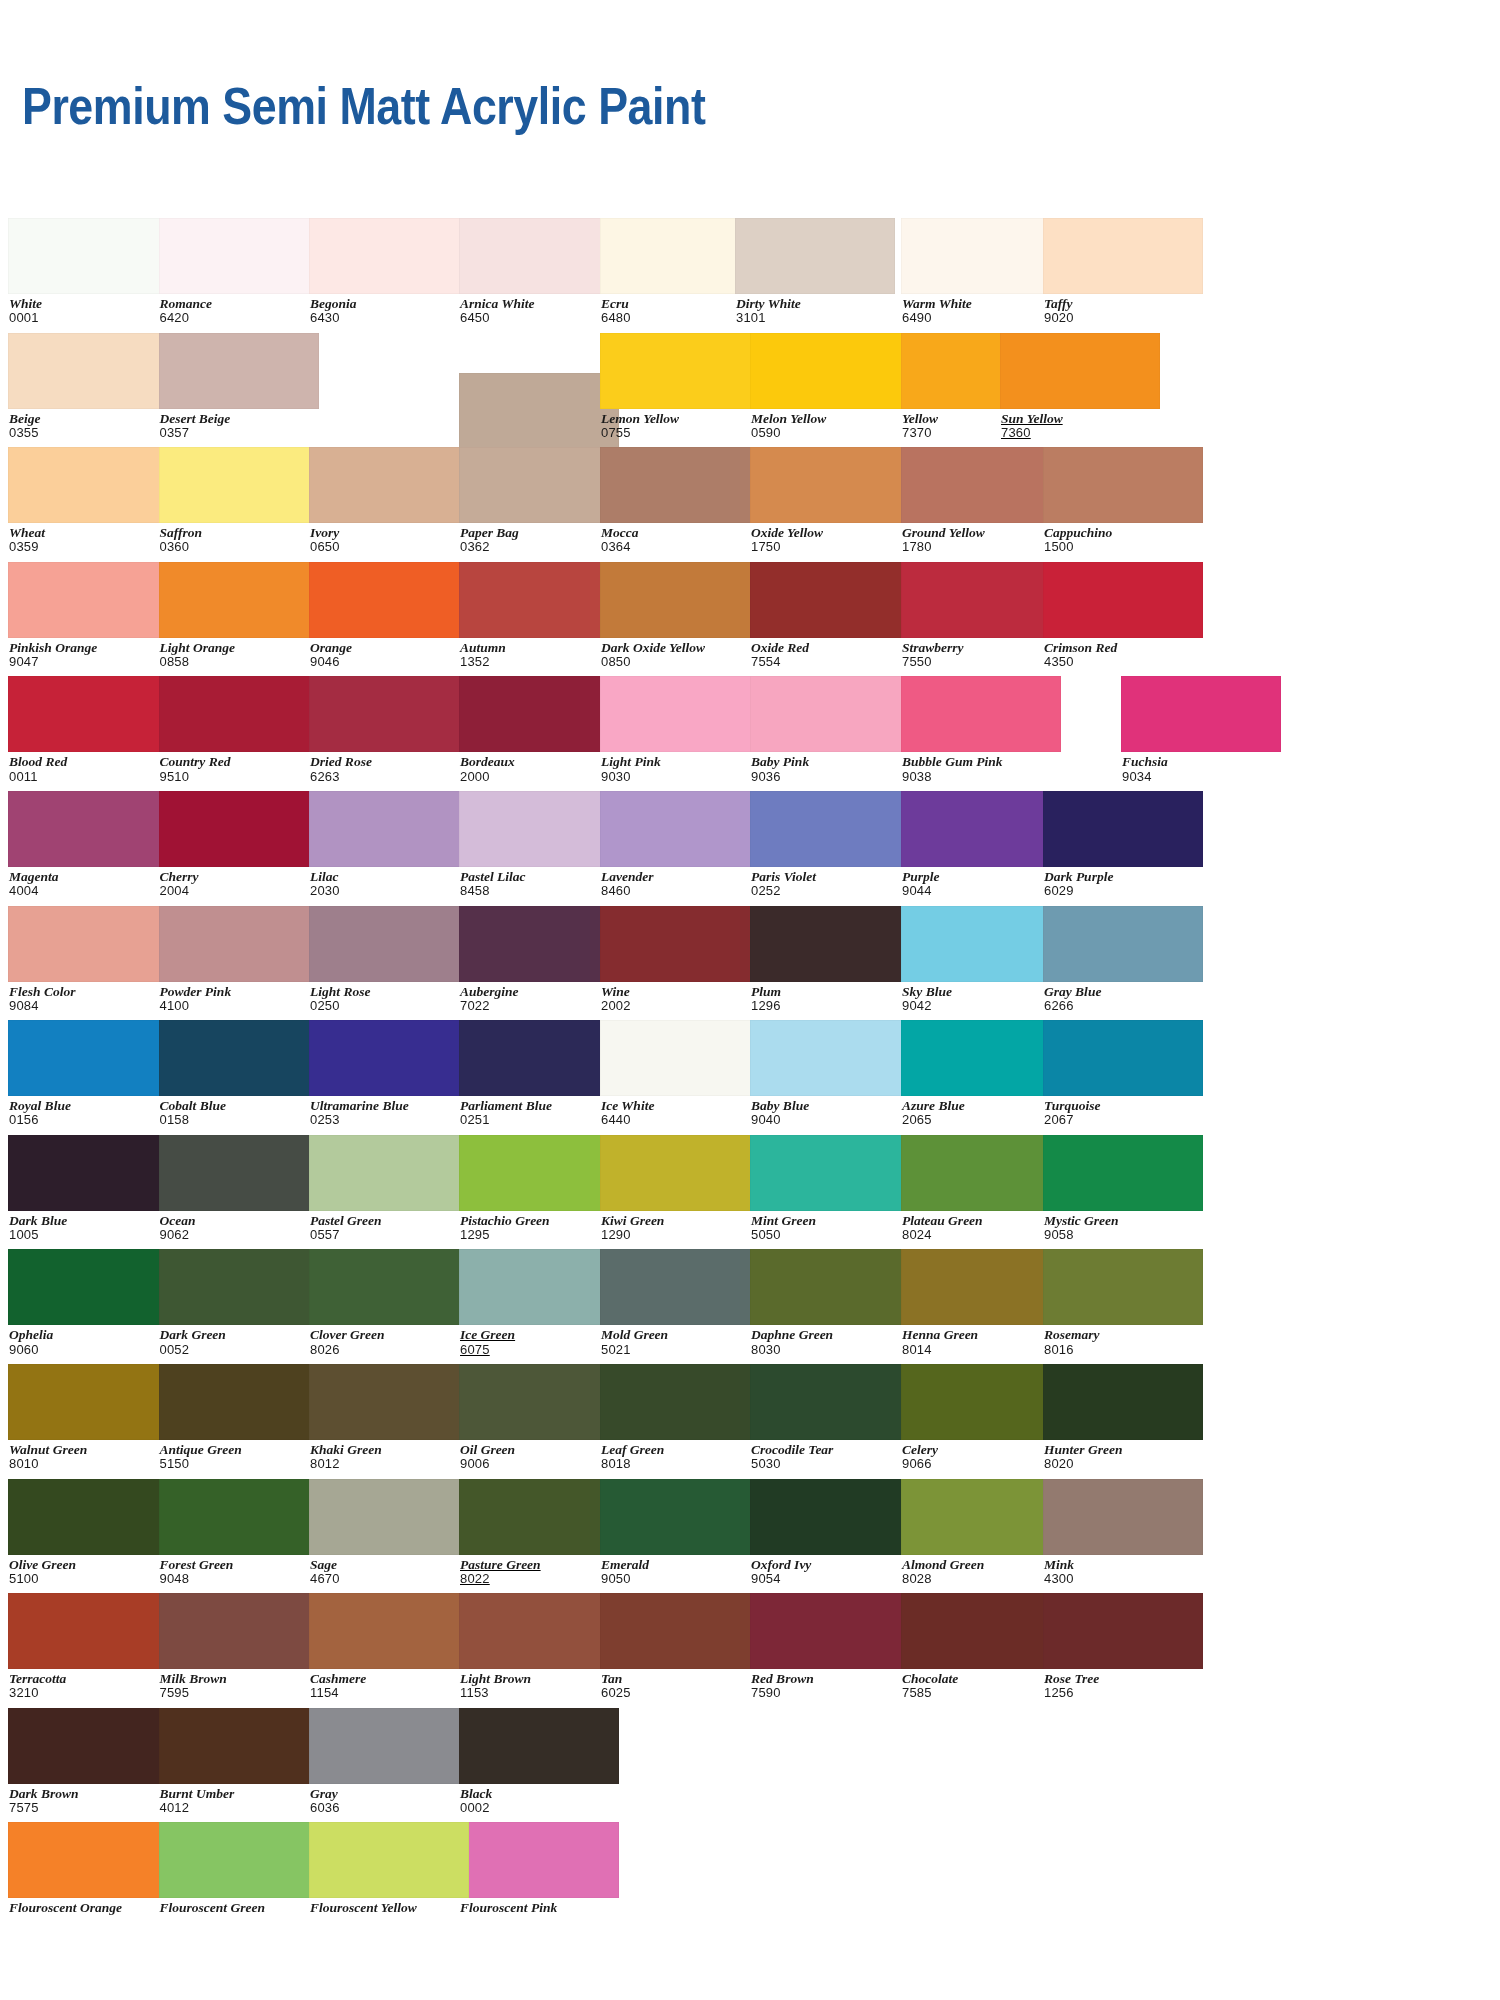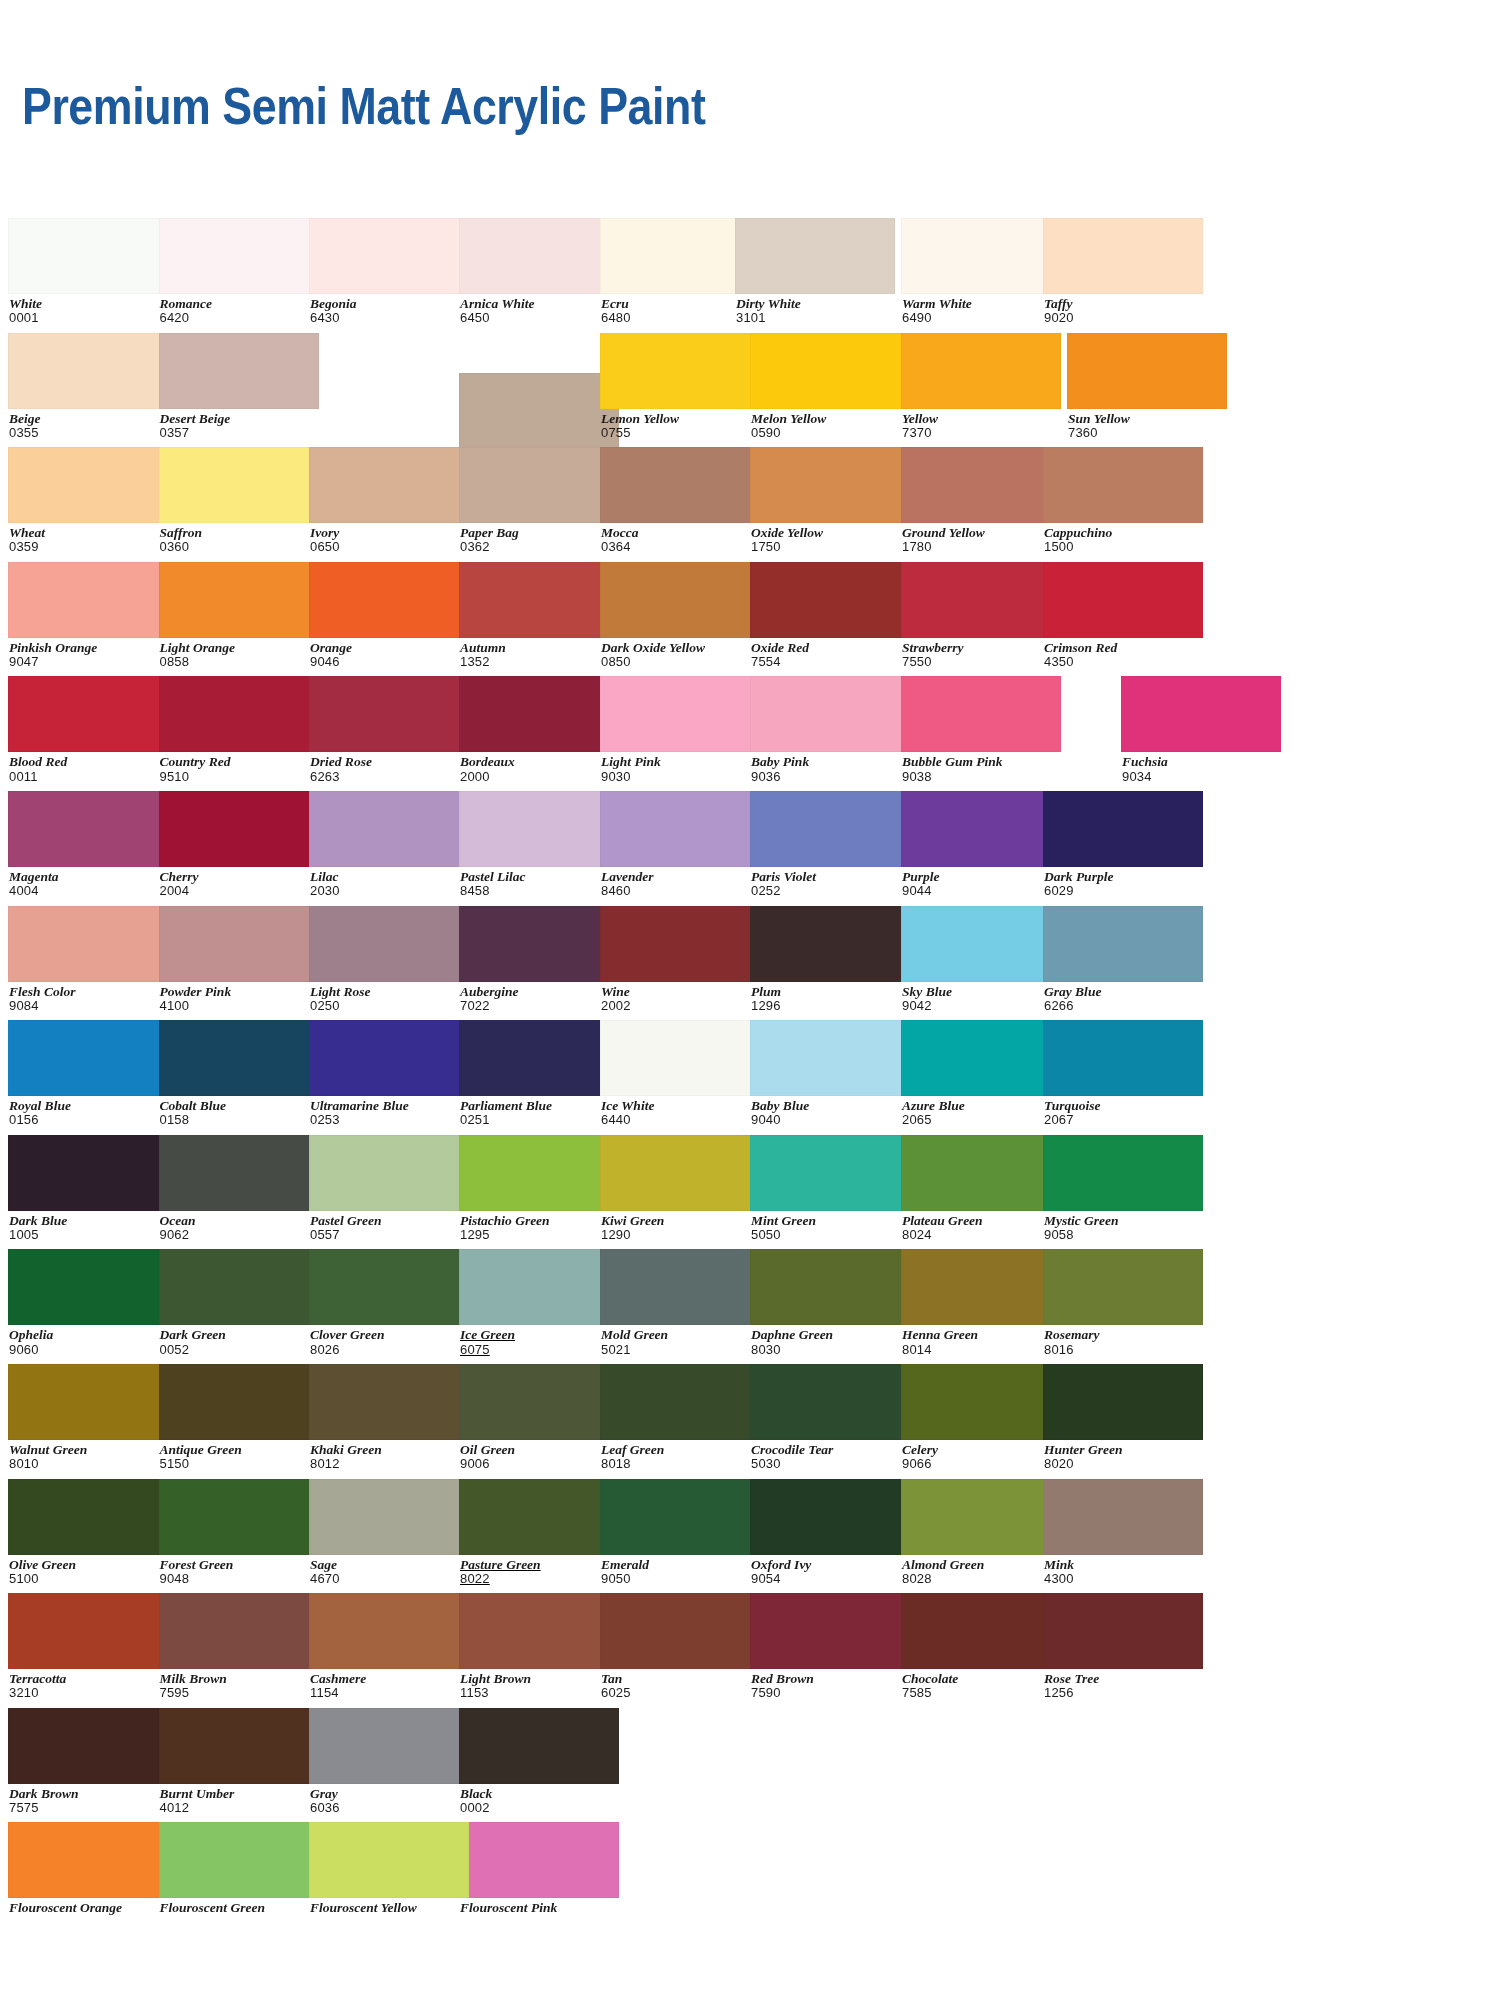--- a/index.html
+++ b/index.html
@@ -183,21 +183,21 @@
             <span class="swatch-code">0590</span>
           </div>
         </div>
         <div class="swatch-cell" style="left: 893px;">
           <div class="swatch-chip" style="background: rgb(248, 168, 26);"></div>
           <div class="swatch-meta">
             <span class="swatch-name">Yellow</span>
             <span class="swatch-code">7370</span>
           </div>
         </div>
-        <div class="swatch-cell" style="left: 1059px;">
+        <div class="swatch-cell" style="left: 992px; text-decoration: underline;">
           <div class="swatch-chip" style="background: rgb(243, 144, 29);"></div>
           <div class="swatch-meta">
             <span class="swatch-name">Sun Yellow</span>
             <span class="swatch-code">7360</span>
           </div>
         </div>
       </div>
       <div class="swatch-row">
         <div class="swatch-cell" style="left: 0px;">
           <div class="swatch-chip" style="background: rgb(251, 207, 154);"></div>

